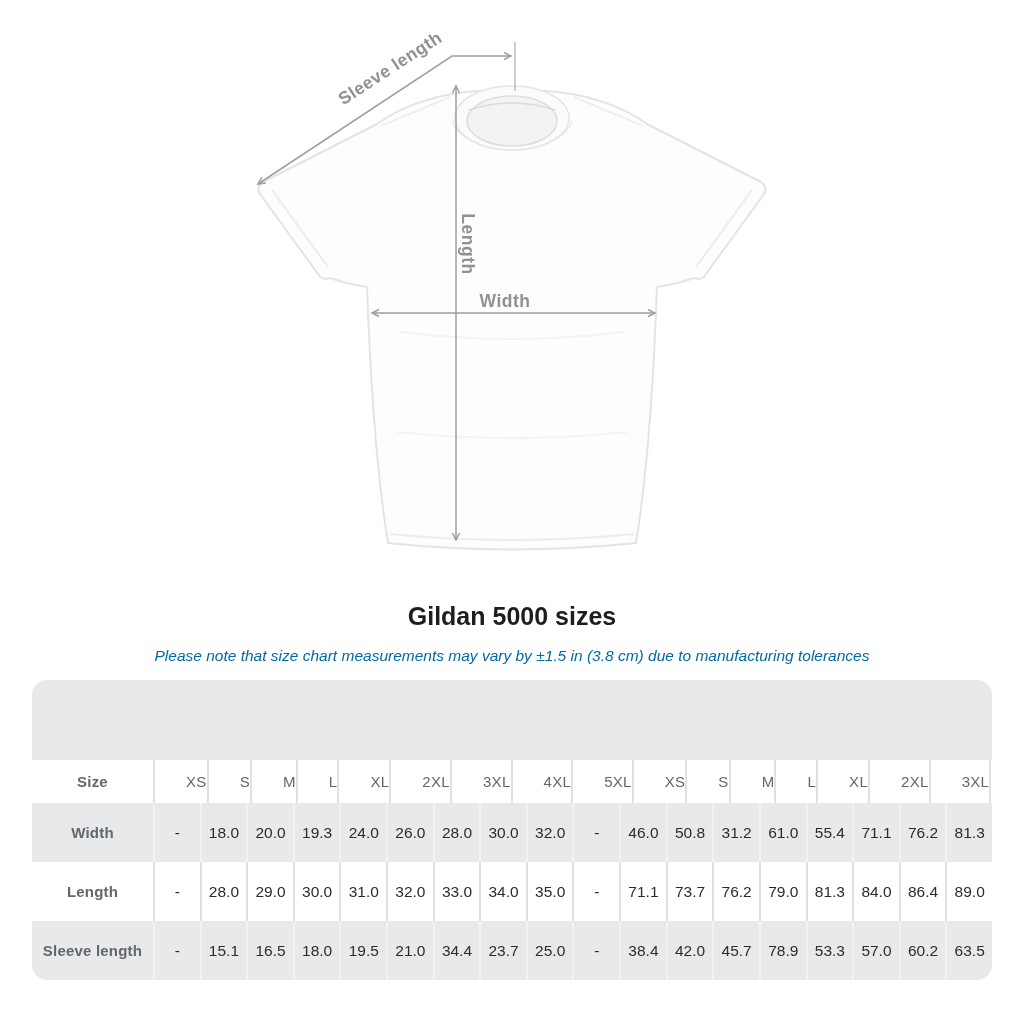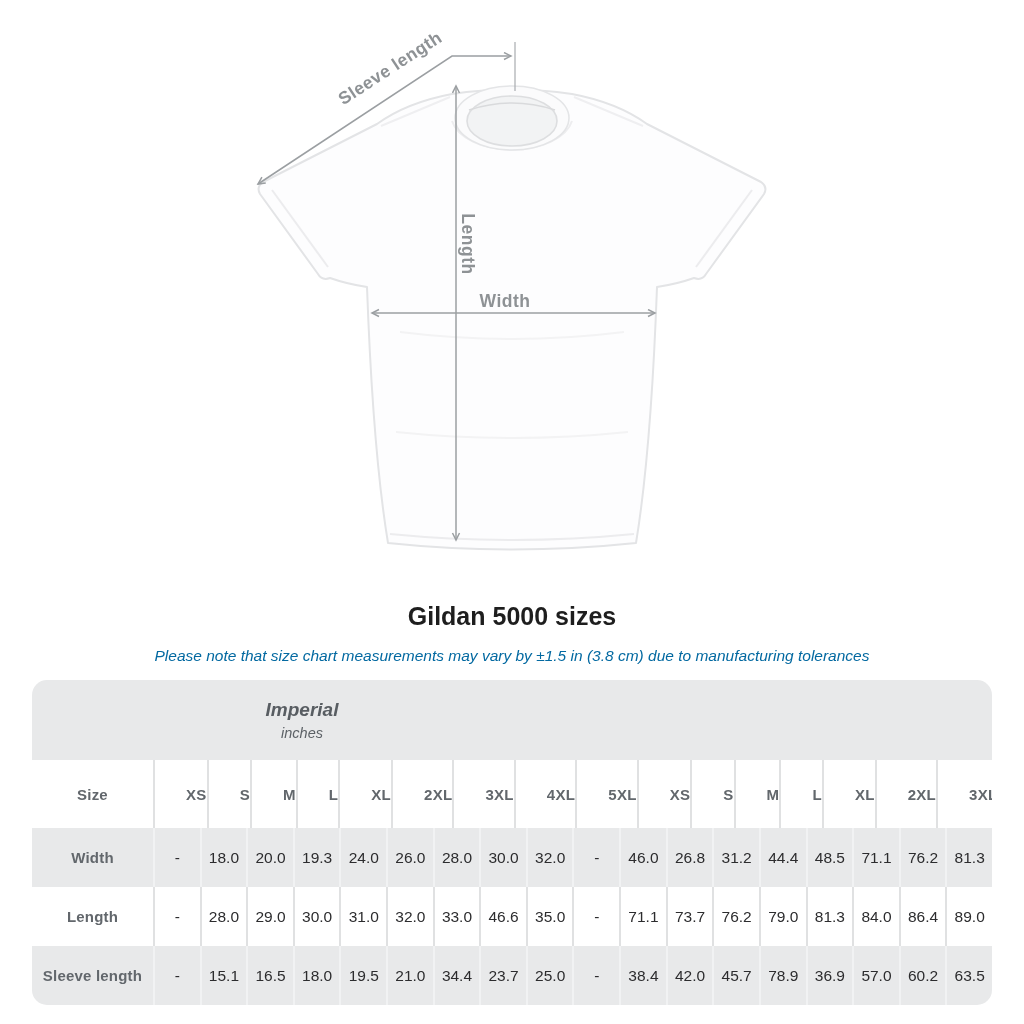--- a/index.html
+++ b/index.html
@@ -56,31 +56,31 @@
   }
   .band-unit{
     font-style:italic;font-size:14.5px;color:#5c6166;margin-top:4px;
   }
   .trow{
     display:grid;
     grid-template-columns:121px repeat(18,1fr);
     height:59px;
     background:#ffffff;
   }
-  .trow.head{height:68px;}
+  .trow.head{height:43px;}
   .trow.alt{background:#e8e9ea;}
   .cell{
     display:flex;align-items:center;justify-content:center;
     font-size:15.5px;color:#2c2c2e;
     border-left:2px solid #e0e1e2;
     white-space:nowrap;
   }
   .trow.alt .cell{border-left-color:#f1f2f3;}
   .cell:first-child{border-left:none;}
-  .cell.hd{font-weight:bold;color:#62676c;font-size:15px;letter-spacing:.3px;padding-left:31px;}
+  .cell.hd{font-weight:normal;color:#62676c;font-size:15px;letter-spacing:.3px;padding-left:31px;}
   .cell.lbl{font-weight:bold;color:#62676c;font-size:15px;letter-spacing:.2px;}
 </style>
 </head>
 <body>
 
 <div class="figure">
   <svg width="1024" height="585" viewBox="0 0 1024 585">
     <defs>
       <marker id="ah" markerWidth="11" markerHeight="10" refX="8.5" refY="4.5" orient="auto-start-reverse" markerUnits="userSpaceOnUse">
         <polyline points="1.5,1 8.5,4.5 1.5,8" fill="none" stroke="#9b9fa2" stroke-width="1.5"></polyline>
@@ -140,24 +140,20 @@
   </svg>
 </div>
 
 <div class="caption">
   <h1>Gildan 5000 sizes</h1>
   <div class="subtitle">Please note that size chart measurements may vary by ±1.5 in (3.8 cm) due to manufacturing tolerances</div>
 </div>
 
 <div class="size-table">
   <div class="band">
-    <div class="band-section">
-      <div class="band-title">Imperial</div>
-      <div class="band-unit">inches</div>
-    </div>
   </div>
   <div id="grid">
       <div class="trow head">
         <div class="cell lbl">Size</div>
         <div class="cell hd">XS</div>
         <div class="cell hd">S</div>
         <div class="cell hd">M</div>
         <div class="cell hd">L</div>
         <div class="cell hd">XL</div>
         <div class="cell hd">2XL</div>
@@ -180,38 +176,38 @@
         <div class="cell">18.0</div>
         <div class="cell">20.0</div>
         <div class="cell">19.3</div>
         <div class="cell">24.0</div>
         <div class="cell">26.0</div>
         <div class="cell">28.0</div>
         <div class="cell">30.0</div>
         <div class="cell">32.0</div>
         <div class="cell">-</div>
         <div class="cell">46.0</div>
-        <div class="cell">26.8</div>
+        <div class="cell">50.8</div>
         <div class="cell">31.2</div>
-        <div class="cell">44.4</div>
-        <div class="cell">48.5</div>
+        <div class="cell">61.0</div>
+        <div class="cell">55.4</div>
         <div class="cell">71.1</div>
         <div class="cell">76.2</div>
         <div class="cell">81.3</div>
       </div>
       <div class="trow">
         <div class="cell lbl">Length</div>
         <div class="cell">-</div>
         <div class="cell">28.0</div>
         <div class="cell">29.0</div>
         <div class="cell">30.0</div>
         <div class="cell">31.0</div>
         <div class="cell">32.0</div>
         <div class="cell">33.0</div>
-        <div class="cell">46.6</div>
+        <div class="cell">34.0</div>
         <div class="cell">35.0</div>
         <div class="cell">-</div>
         <div class="cell">71.1</div>
         <div class="cell">73.7</div>
         <div class="cell">76.2</div>
         <div class="cell">79.0</div>
         <div class="cell">81.3</div>
         <div class="cell">84.0</div>
         <div class="cell">86.4</div>
         <div class="cell">89.0</div>
@@ -225,19 +221,19 @@
         <div class="cell">19.5</div>
         <div class="cell">21.0</div>
         <div class="cell">34.4</div>
         <div class="cell">23.7</div>
         <div class="cell">25.0</div>
         <div class="cell">-</div>
         <div class="cell">38.4</div>
         <div class="cell">42.0</div>
         <div class="cell">45.7</div>
         <div class="cell">78.9</div>
-        <div class="cell">36.9</div>
+        <div class="cell">53.3</div>
         <div class="cell">57.0</div>
         <div class="cell">60.2</div>
         <div class="cell">63.5</div>
       </div>
     </div>
 </div>
 
 </body></html>

